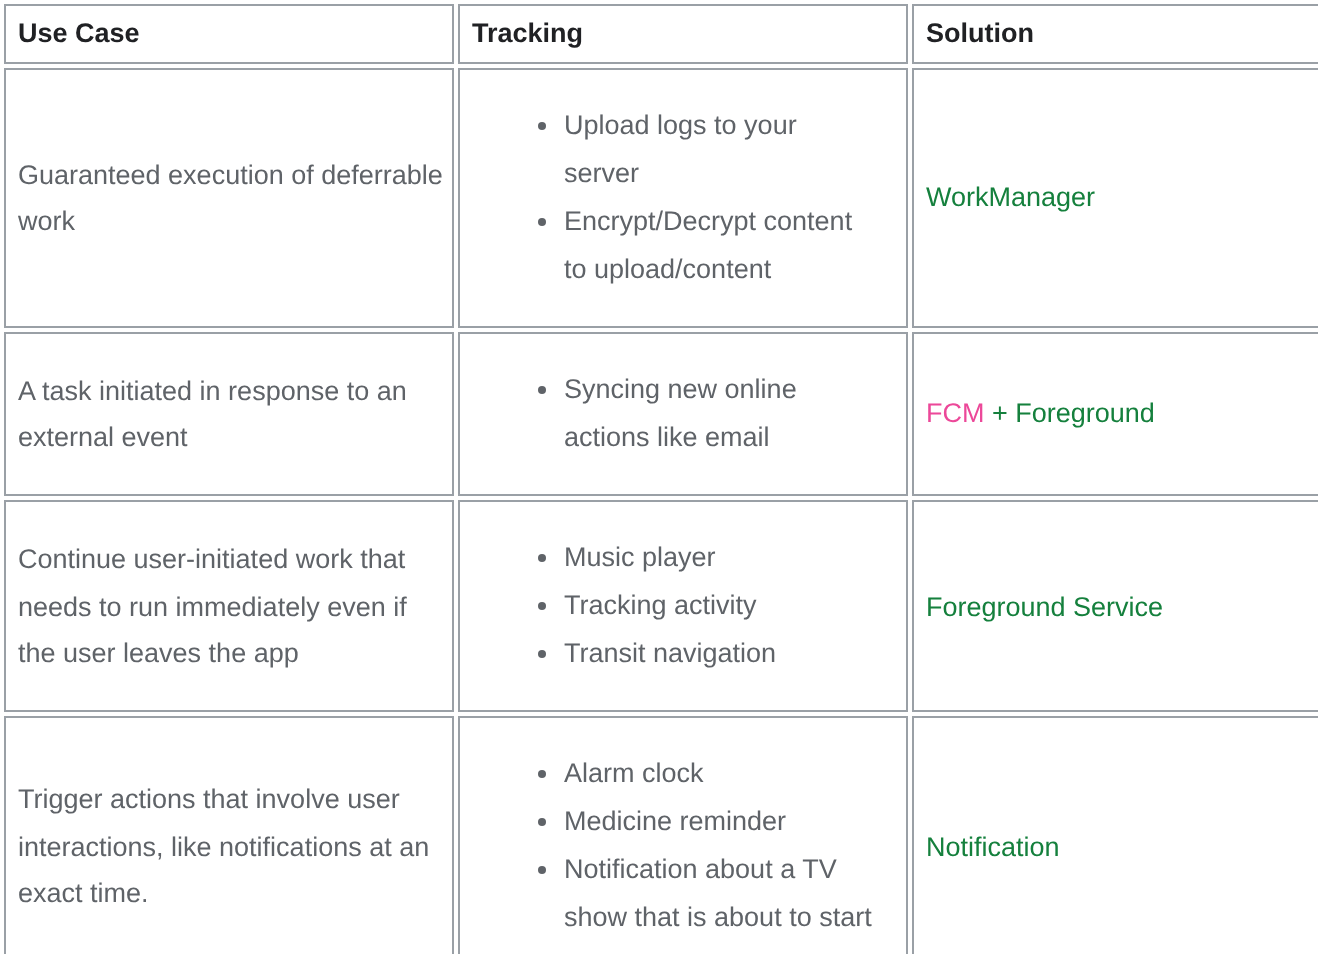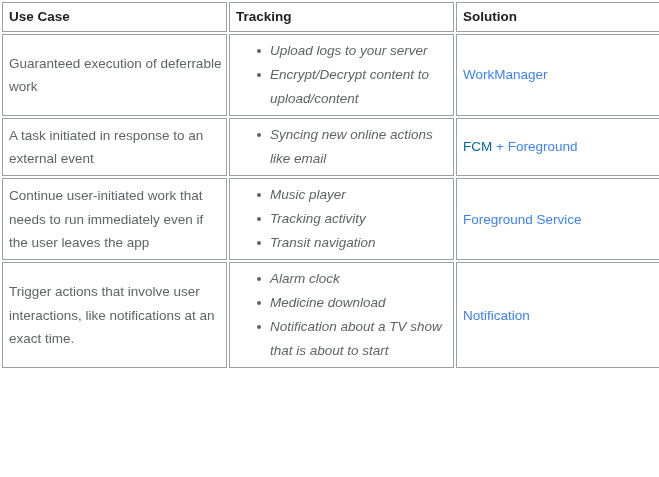--- a/index.html
+++ b/index.html
@@ -47,48 +47,47 @@
     line-height: 1.75;
   }
   td.cell-usecase { width: 213px; }
   td.cell-examples { width: 213px; padding-left: 0; padding-right: 4px; }
   td.cell-solution { width: 217px; }
   th.col-usecase { width: 213px; }
   th.col-examples { width: 213px; }
   th.col-solution { width: 217px; }
 
   ul.example-list {
-    margin: 0;
+    margin: 12px;
     padding: 0 0 0 34px;
     list-style: none;
-    font-style: italic;
   }
   ul.example-list li {
     position: relative;
     margin: 0;
     padding: 0 0 0 0;
     line-height: 1.78;
     color: #5f6368;
     font-size: 13.5px;
   }
   ul.example-list li::before {
     content: "";
     position: absolute;
     left: -13px;
     top: 10px;
     width: 4px;
     height: 4px;
     border-radius: 50%;
     background: #5f6368;
   }
   .link-accent {
-    color: #0369a1;
+    color: #ec4899;
     text-decoration: none;
   }
-  .plain-text { color: #3b82f6; }
+  .plain-text { color: #15803d; }
 </style>
 </head>
 <body>
 
 <div class="table-wrap">
   <table class="data-table">
     <thead>
       <tr>
         <th class="col-usecase">Use Case</th>
         <th class="col-examples">Tracking</th>
@@ -134,21 +133,21 @@
         <td class="cell-solution">
           <span class="plain-text">Foreground Service</span>
         </td>
       </tr>
 
       <tr>
         <td class="cell-usecase">Trigger actions that involve user interactions, like notifications at an exact time.</td>
         <td class="cell-examples">
           <ul class="example-list">
             <li>Alarm clock</li>
-            <li>Medicine download</li>
+            <li>Medicine reminder</li>
             <li>Notification about a TV show that is about to start</li>
           </ul>
         </td>
         <td class="cell-solution">
           <span class="plain-text">Notification</span>
         </td>
       </tr>
 
     </tbody>
   </table>

